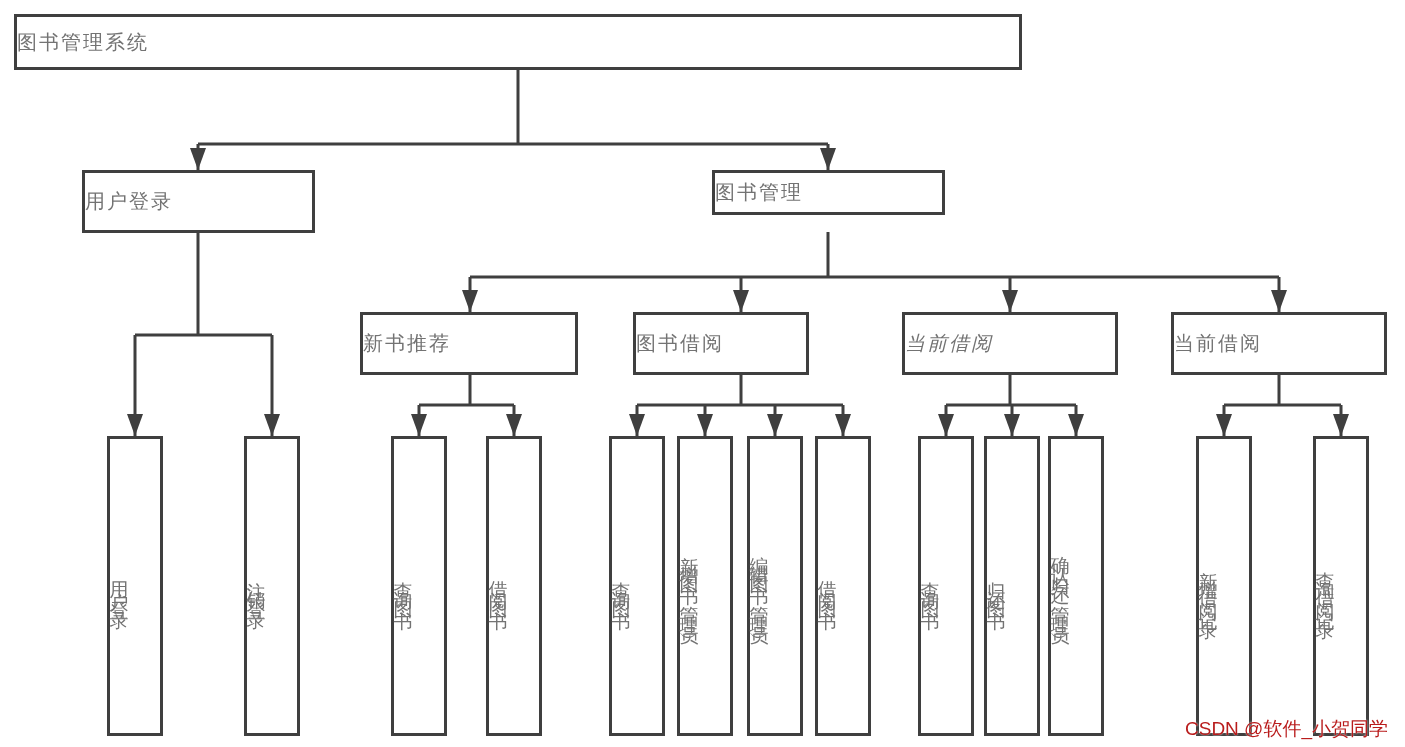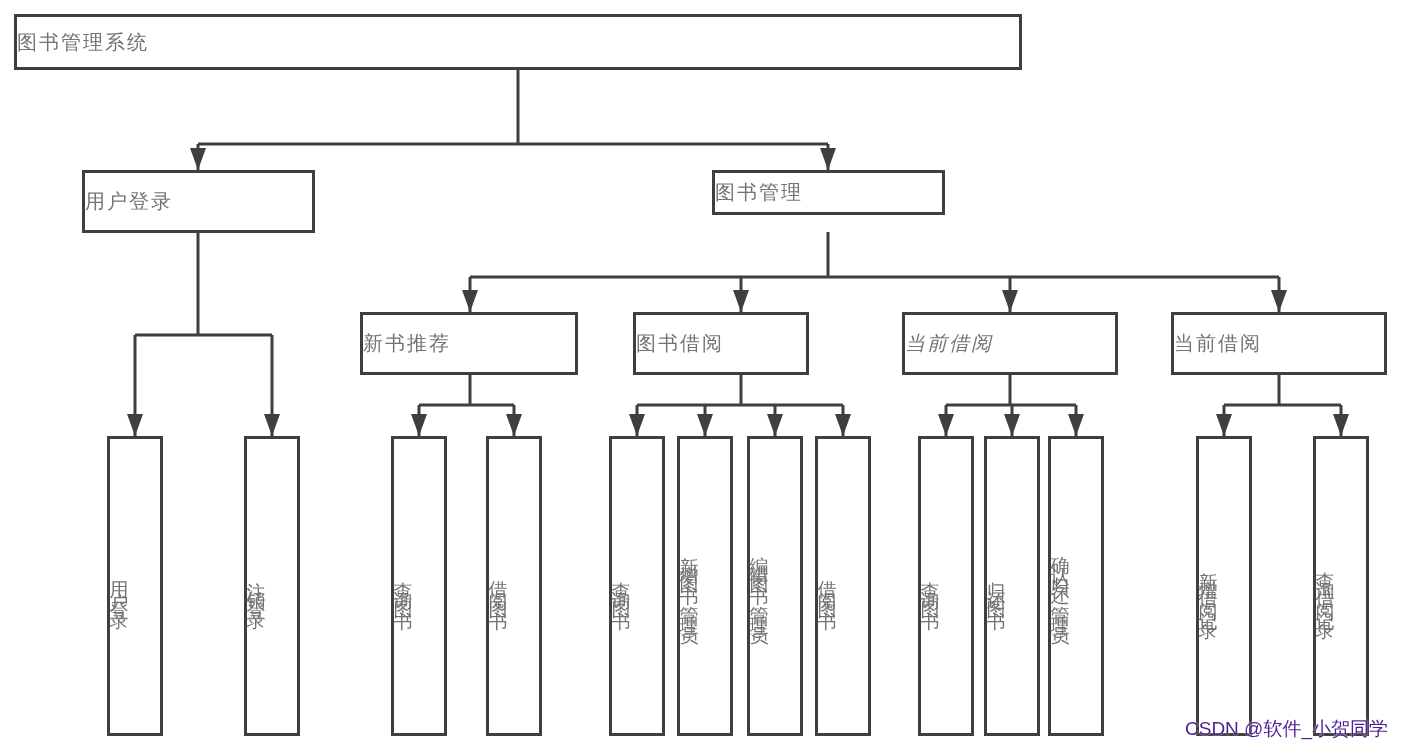--- a/index.html
+++ b/index.html
@@ -42,21 +42,21 @@
   .lf3{left:391px;}  .lf4{left:486px;}
   .lf5{left:609px;}  .lf6{left:677px;}
   .lf7{left:747px;}  .lf8{left:815px;}
   .lf9{left:918px;}  .lf10{left:984px;}
   .lf11{left:1048px;} .lf12{left:1196px;}
   .lf13{left:1313px;}
   .watermark{
     position:absolute;
     left:1185px;top:716px;
     font-size:19px;
-    color:#4c1d95;
+    color:#b91c1c;
     text-shadow:0 0 2px #ffffff;
     white-space:nowrap;
     z-index:5;
   }
 </style>
 </head>
 <body>
 
 <div class="canvas">
 

